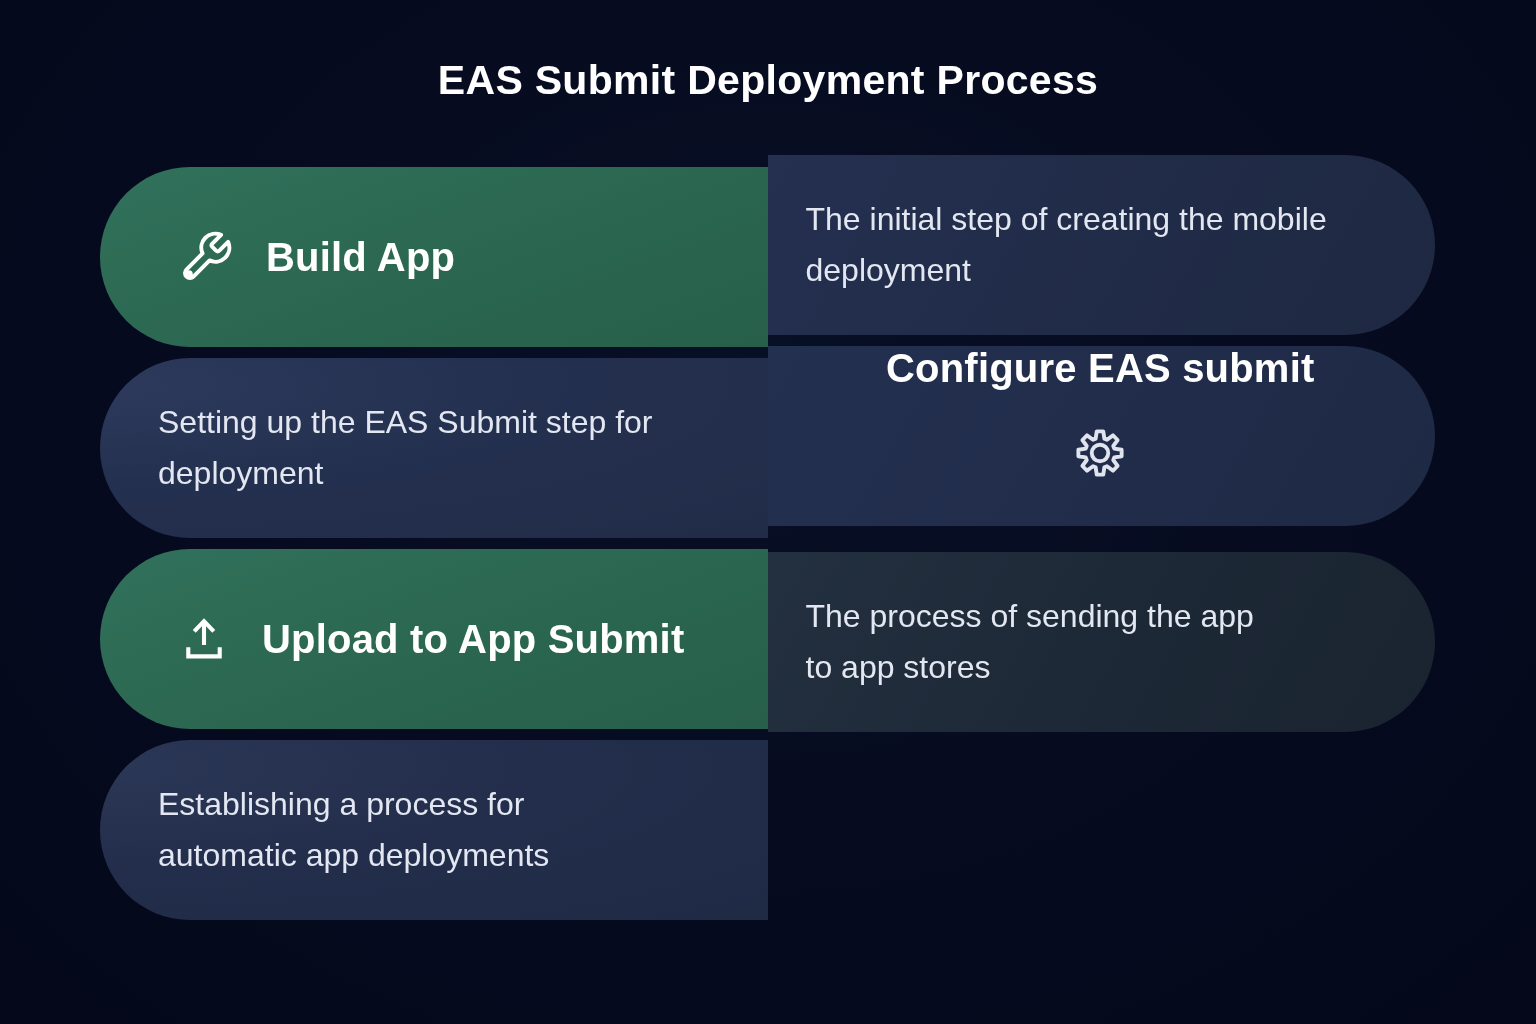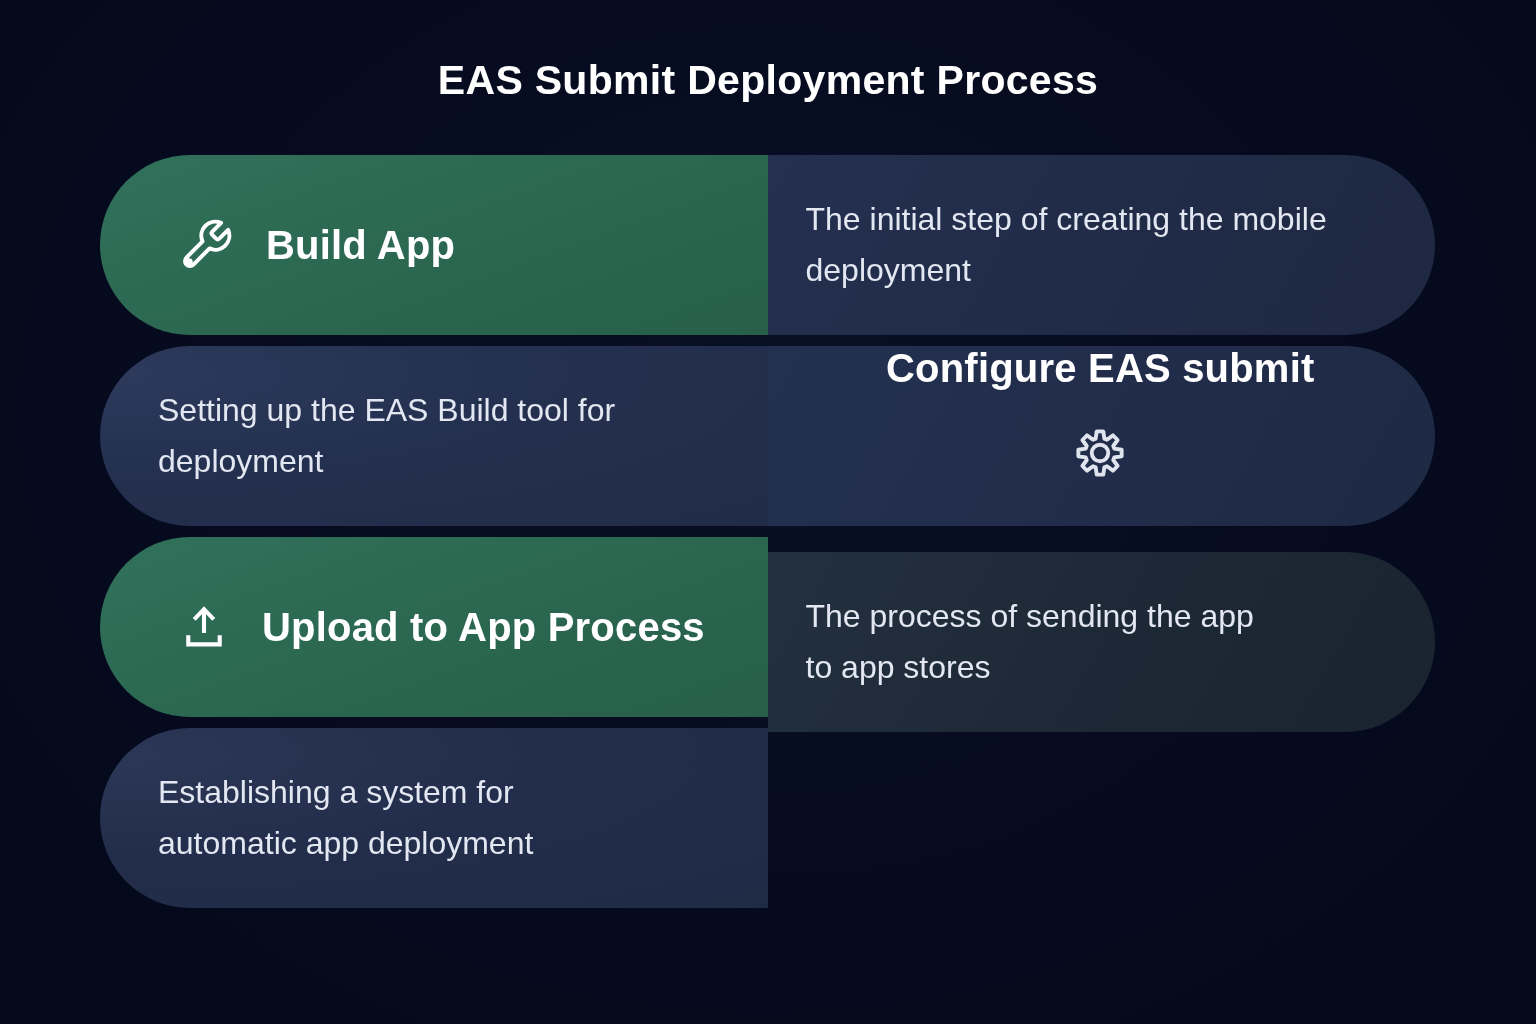--- a/index.html
+++ b/index.html
@@ -16,21 +16,21 @@
     text-align:center; color:#ffffff;
     font-size:41px; font-weight:700; letter-spacing:0.3px;
   }
 
   .rows {
     position:absolute; top:155px; left:100px; width:1335px;
     display:flex; flex-direction:column; gap:11px;
   }
   .row { display:flex; height:180px; width:100%; }
   .half { width:50%; height:100%; display:flex; align-items:center; }
-  .half.cap-left  { border-radius:90px 0 0 90px; }
+  .half.cap-left  { border-radius:90px 0 0 90px;margin-top:12px; }
   .half.cap-right { border-radius:0 90px 90px 0; }
 
   
   .bg-green  { background: linear-gradient(160deg,#31715b 0%,#2a654f 60%,#275f4a 100%); }
   .bg-r1R    { background: linear-gradient(120deg,#253051 0%,#212c49 45%,#1e2841 100%); }
   .bg-r2L    { background: radial-gradient(ellipse at 0% 15%, #2e3a5c 0%, #24304f 45%, #212c48 100%); }
   .bg-r2R    { background: linear-gradient(120deg,#243050 0%,#202c49 60%,#1e2944 100%); }
   .bg-r3R    { background: linear-gradient(120deg,#23303f 0%,#1d2836 55%,#1a2430 100%); margin-top: 15px; }
   .bg-r4L    { background: radial-gradient(ellipse at 0% 15%, #2b3756 0%, #232e4c 45%, #1f2a45 100%); }
   .bg-r4R    { background: linear-gradient(120deg,#253152 0%,#222d4b 60%,#1f2a46 100%); }
@@ -74,21 +74,21 @@
         </span>
         <span class="step-title">Build App</span>
       </div>
       <div class="half cap-right bg-r1R desc-side">
         <p class="step-desc w1">The initial step of creating the mobile deployment</p>
       </div>
     </div>
 
     <div class="row">
       <div class="half cap-left bg-r2L desc-side">
-        <p class="step-desc w2">Setting up the EAS Build tool for deployment</p>
+        <p class="step-desc w2">Setting up the EAS Submit step for deployment</p>
       </div>
       <div class="half cap-right bg-r2R title-side">
         <span class="step-title">Configure EAS submit</span>
         <span class="icon">
           <svg viewBox="0 0 48 48" width="60" height="60" fill="none" stroke="#dfe4ee" stroke-width="3.1" stroke-linejoin="round">
             <path d="M35.5 20.5 L41.3 21.4 L41.3 26.6 L35.5 27.5 L34.6 29.6 L38.1 34.4 L34.4 38.1 L29.6 34.6 L27.5 35.5 L26.6 41.3 L21.4 41.3 L20.5 35.5 L18.4 34.6 L13.6 38.1 L9.9 34.4 L13.4 29.6 L12.5 27.5 L6.7 26.6 L6.7 21.4 L12.5 20.5 L13.4 18.4 L9.9 13.6 L13.6 9.9 L18.4 13.4 L20.5 12.5 L21.4 6.7 L26.6 6.7 L27.5 12.5 L29.6 13.4 L34.4 9.9 L38.1 13.6 L34.6 18.4 Z"></path>
             <circle cx="24" cy="24" r="6.6"></circle>
           </svg>
         </span>
       </div>
@@ -96,27 +96,27 @@
 
     <div class="row">
       <div class="half cap-left bg-green title-side">
         <span class="icon">
           <svg viewBox="0 0 48 48" width="52" height="52" fill="none" stroke="#ffffff" stroke-width="3.8" stroke-linecap="butt" stroke-linejoin="miter">
             <path d="M9.5 31.5 V40 H38.5 V31.5"></path>
             <path d="M15 17 L24 7.5 L33 17"></path>
             <path d="M24 8.5 V29.5"></path>
           </svg>
         </span>
-        <span class="step-title">Upload to App Process</span>
+        <span class="step-title">Upload to App Submit</span>
       </div>
       <div class="half cap-right bg-r3R desc-side">
         <p class="step-desc w3">The process of sending the app to app stores</p>
       </div>
     </div>
 
     <div class="row">
       <div class="half cap-left bg-r4L desc-side">
-        <p class="step-desc w4">Establishing a system for automatic app deployment</p>
+        <p class="step-desc w4">Establishing a process for automatic app deployments</p>
       </div>
     </div>
 
   </div>
 </div>
 
 </body></html>

